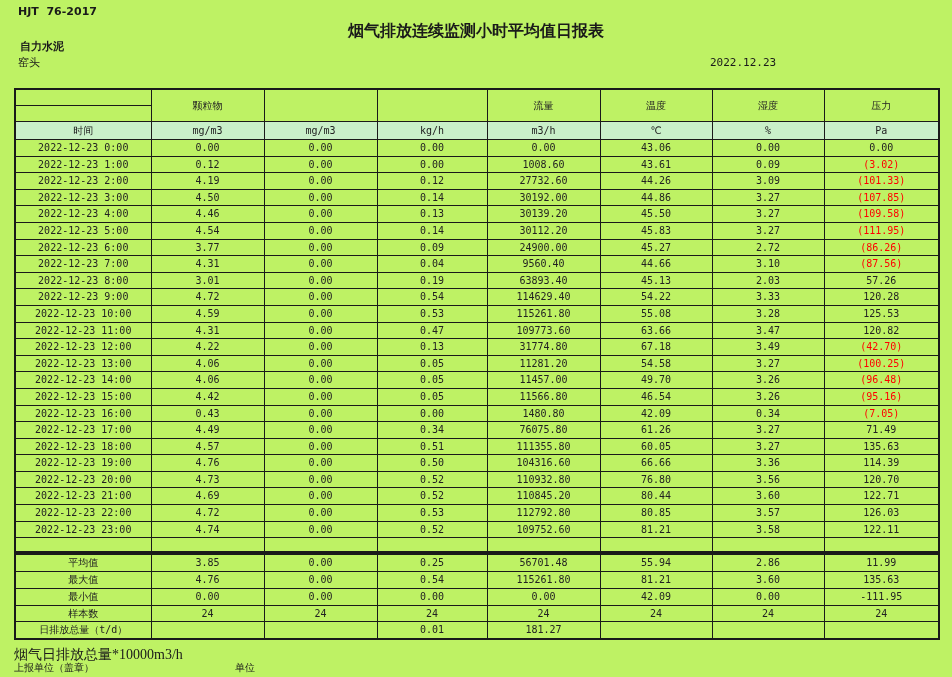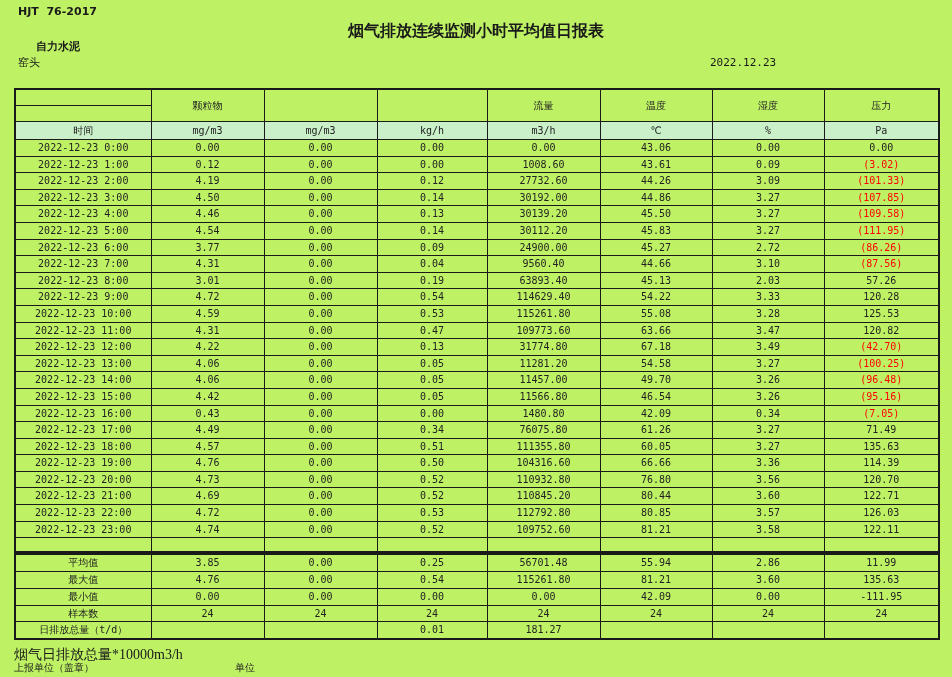--- a/index.html
+++ b/index.html
@@ -10,21 +10,21 @@
   }
   .doc-code {
     position:absolute; left:18px; top:5px;
     font-size:11px; font-weight:bold; white-space:pre;
     font-family:"DejaVu Sans", sans-serif;
   }
   .title {
     position:absolute; left:0; top:21px; width:952px;
     text-align:center; font-size:16px; font-weight:bold;
   }
-  .company { position:absolute; left:36px; top:39px; font-size:11px; font-weight:bold;text-align:right; }
+  .company { position:absolute; left:20px; top:39px; font-size:11px; font-weight:bold;text-align:right; }
   .station { position:absolute; left:18px; top:55px; font-size:11px; font-weight:normal; }
   .report-date { position:absolute; left:710px; top:56px; font-size:11px;
     font-family:"DejaVu Sans Mono", monospace; }
 
   .table-wrap { position:absolute; left:14px; top:88px; width:768px; }
   table.rpt {
     border-collapse:collapse; table-layout:fixed; width:924px;
     font-family:"DejaVu Sans Mono","DejaVu Sans", monospace;
     font-size:10px; color:#222222;
   }

